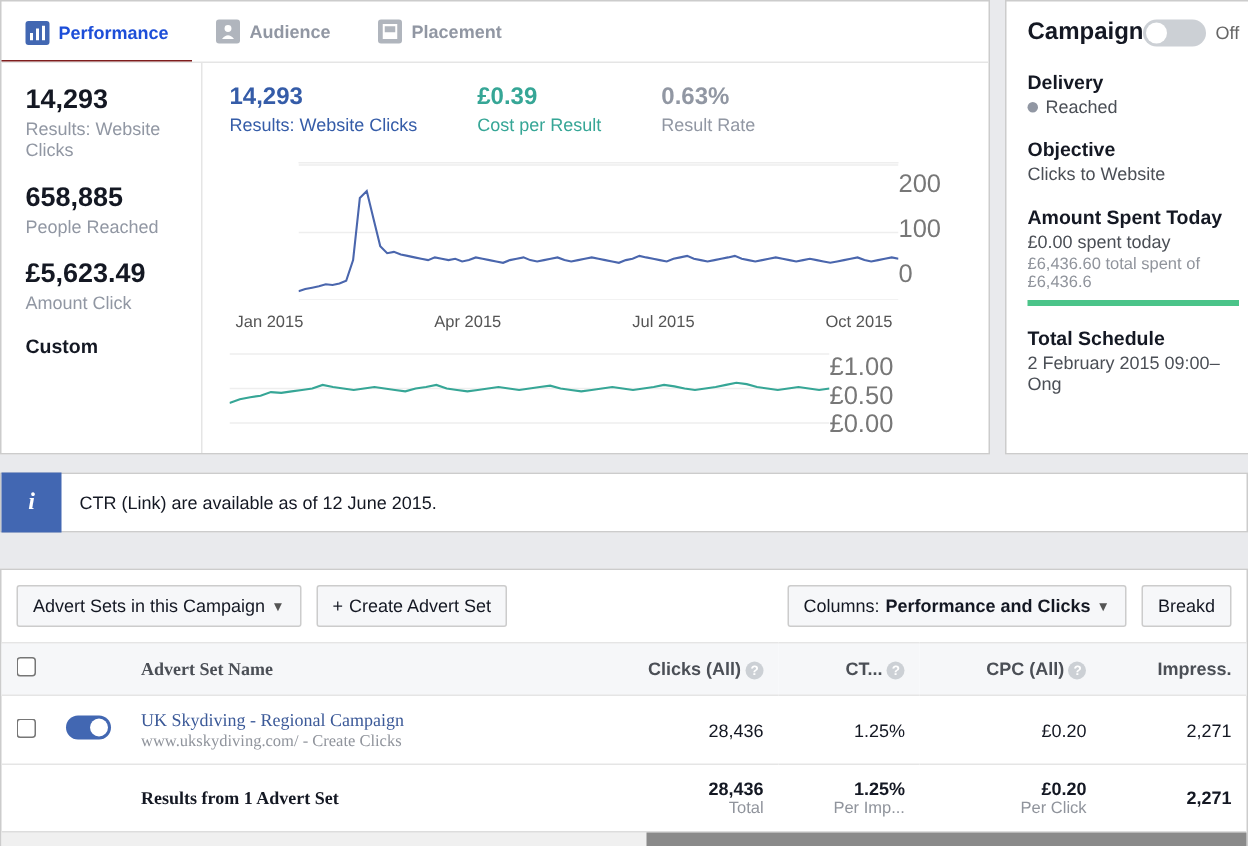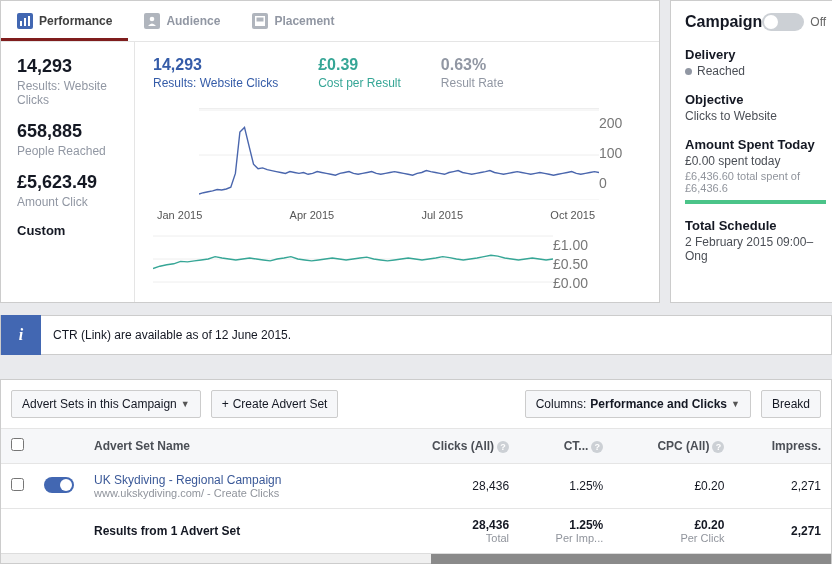--- a/index.html
+++ b/index.html
@@ -32,22 +32,22 @@
   .tab {
     display: flex;
     align-items: center;
     gap: 6px;
     padding: 12px 16px;
     color: #9197a3;
     font-weight: bold;
     cursor: pointer;
   }
   .tab.active {
-    color: #404040;
-    border-bottom: 3px solid #7f1d1d;
+    color: #1d4ed8;
+    border-bottom: 1px solid #7f1d1d;
     padding-bottom: 9px;
   }
   .tab .ico {
     width: 16px; height: 16px;
     display: inline-flex; align-items: center; justify-content: center;
     border-radius: 2px;
     font-size: 10px;
     color: #fff;
   }
   .ico-perf { background: #4267b2; }
@@ -70,21 +70,21 @@
   .stat .big  { font-size: 16px; font-weight: bold; }
   .stat .lbl  { font-size: 12px; margin-top: 2px; }
   .c-blue  { color: #355ca8; }
   .c-green { color: #36a696; }
   .c-gray  { color: #9197a3; }
   .chart-area {
     margin-top: 18px;
     display: flex;
   }
   .chart-main { flex: 1; text-align: right; }
-  .chart-yax  { width: 46px; font-size: 14px; color: #777; }
+  .chart-yax  { width: 46px; font-size: 17px; color: #777; }
   .chart-yax div { height: 30px; display:flex; align-items:center; }
   .chart-border { border:1px solid #eee; border-left:none; border-right:none; border-bottom:none; }
   .xaxis { display:flex; justify-content:space-between; font-size:11px; color:#555; margin:6px 4px 0 4px; }
   .mini-chart { margin-top:14px; }
   .mini-yax div { height: 19px; }
   
   .sp-title-row { display:flex; align-items:center; justify-content:space-between; margin-bottom:16px;}
   .sp-title { font-weight:bold; font-size:16px; }
   .toggle {
     width:42px; height:18px; background:#ccd0d5; border-radius:10px;
@@ -121,21 +121,21 @@
   .btn {
     border:1px solid #ccc; background:#f6f7f9; padding:6px 10px; border-radius:2px;
     font-size:12px; cursor:pointer; display:inline-flex; align-items:center; gap:4px;
   }
   .lower-bar .spacer { flex:1; }
   table { width:100%; border-collapse:collapse; }
   th, td { border-top:1px solid #e5e5e5; padding:9px 10px; font-size:12px; text-align:right;}
   th { background:#f6f7f9; color:#4b4f56; font-weight:bold; }
   th:first-child, td:first-child { width:28px; text-align:center; }
   th:nth-child(2), td:nth-child(2) { width:44px; text-align:center; }
-  th:nth-child(3), td:nth-child(3) { text-align:left; width:300px;}
+  th:nth-child(3), td:nth-child(3) { text-align:left; width:300px;font-family:Liberation Serif, serif;}
   .link { color:#3b5998; }
   .sub { color:#90949c; font-size:11px; }
   .mini-toggle {
     width:30px;height:16px;border-radius:9px;background:#4267b2;position:relative;display:inline-block;
   }
   .mini-toggle::after{content:"";position:absolute;width:12px;height:12px;border-radius:50%;background:#fff;top:2px;right:2px;}
   input[type=checkbox]{ width:13px;height:13px; }
   .tri { font-size:9px; color:#555; }
   .scroll-hint{height:10px;background:#f0f0f0;border-top:1px solid #ddd;position:relative;}
   .scroll-hint::after{content:"";position:absolute;right:0;top:0;height:10px;width:400px;background:#8a8a8a;}

